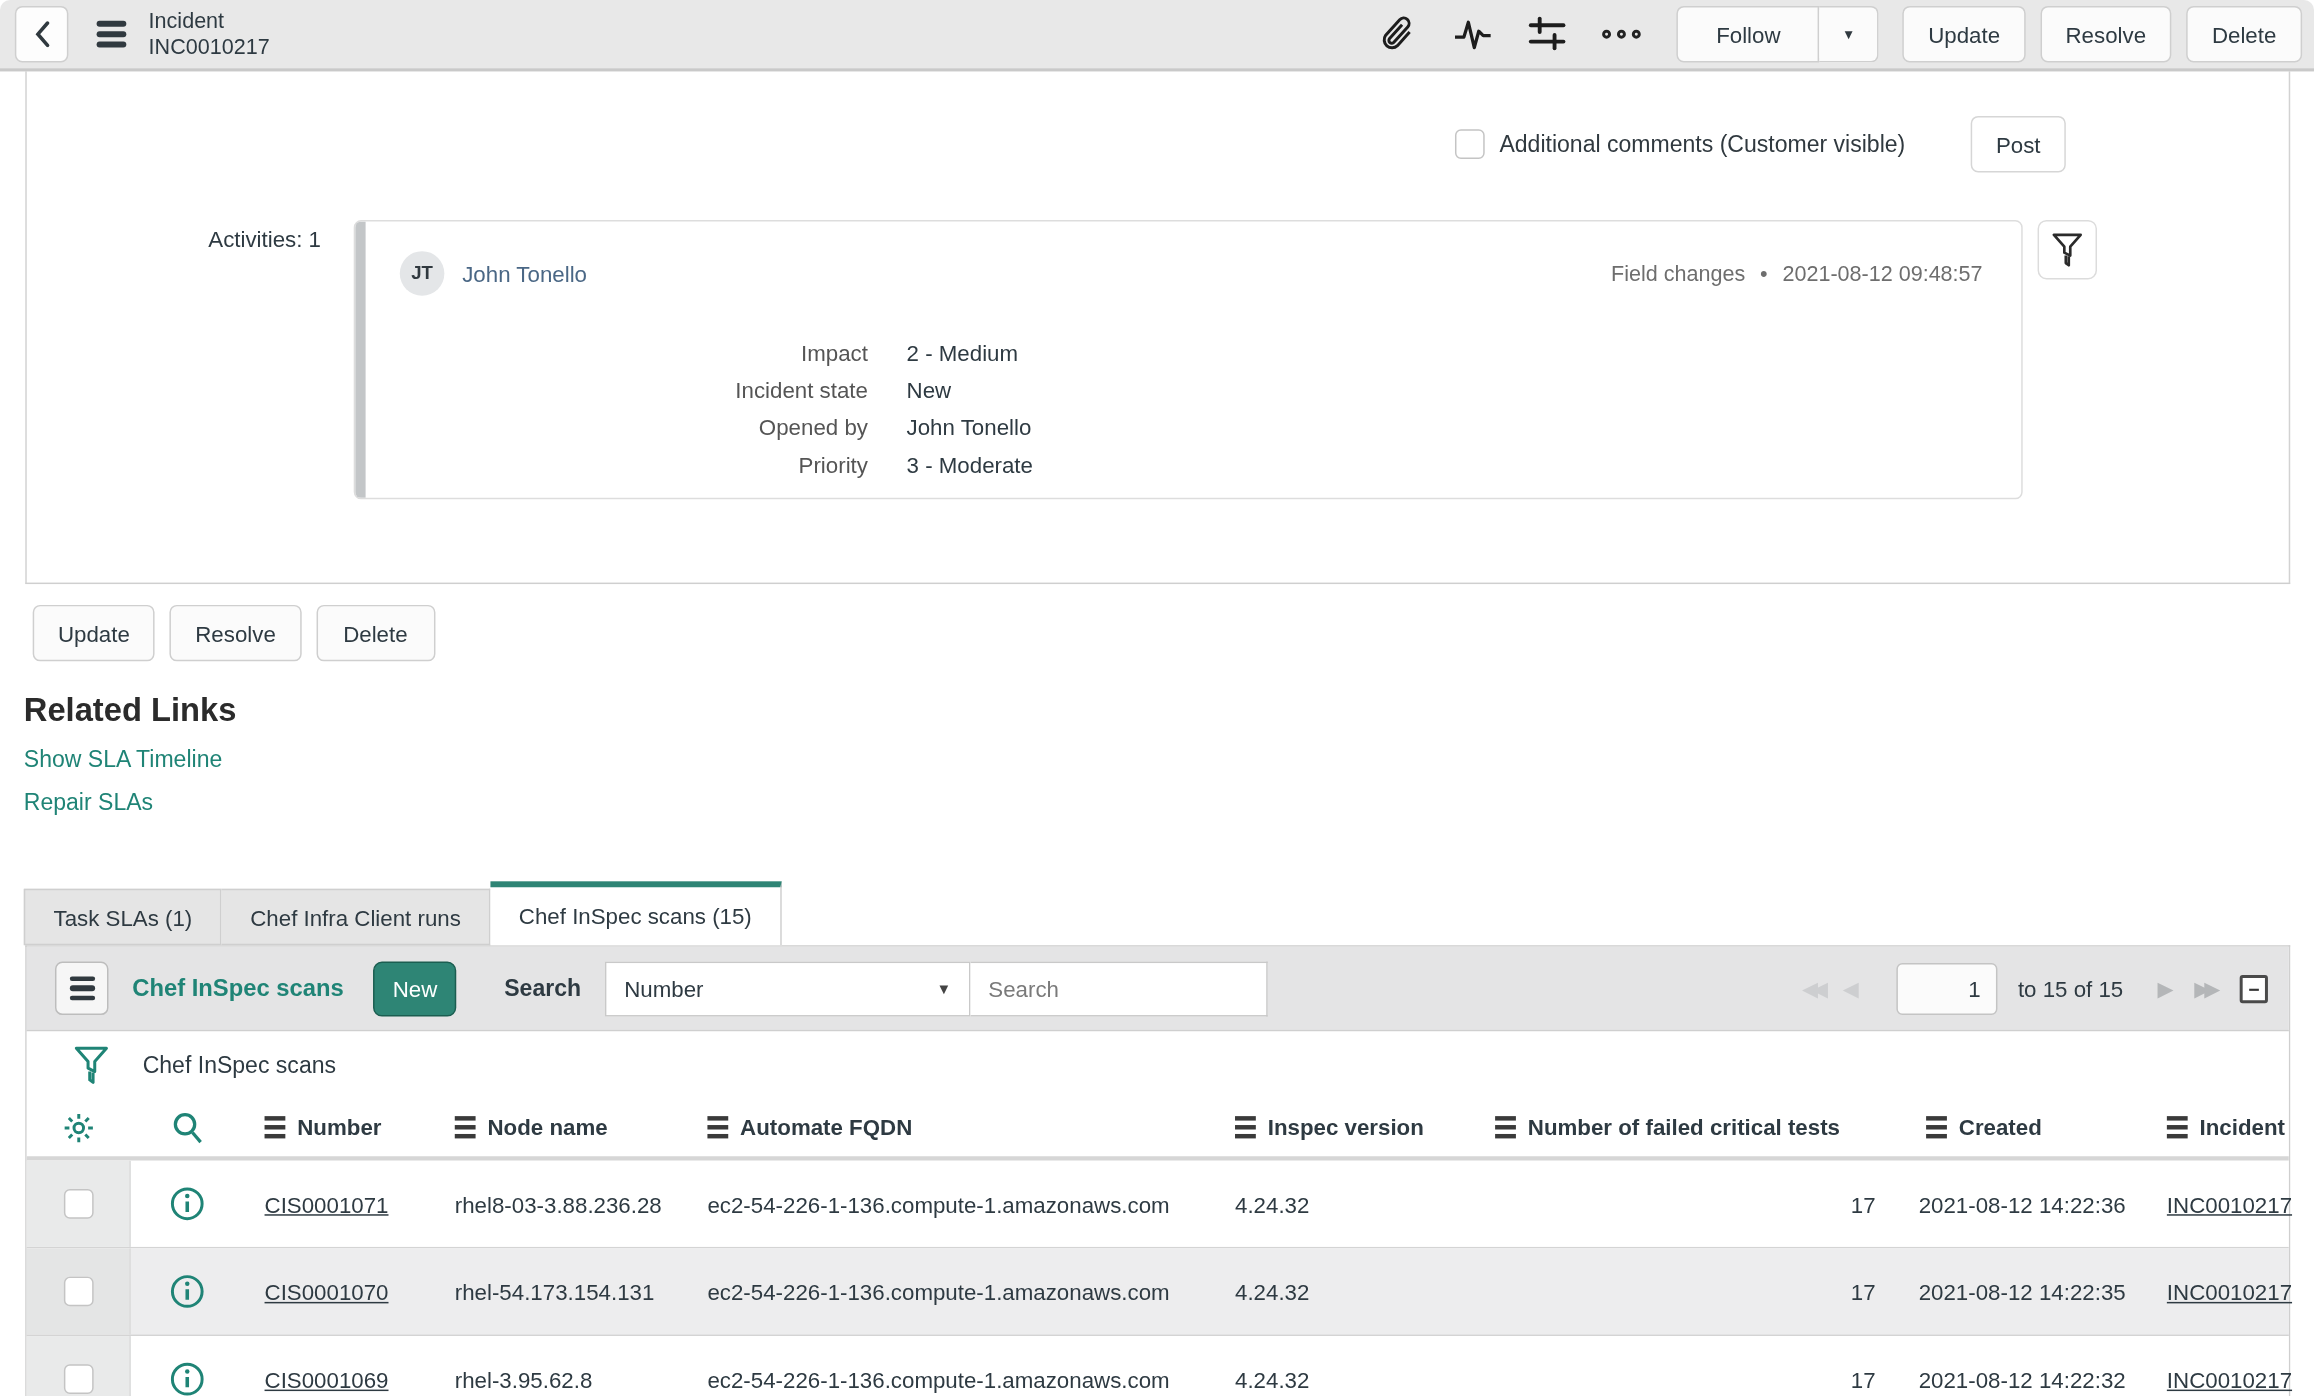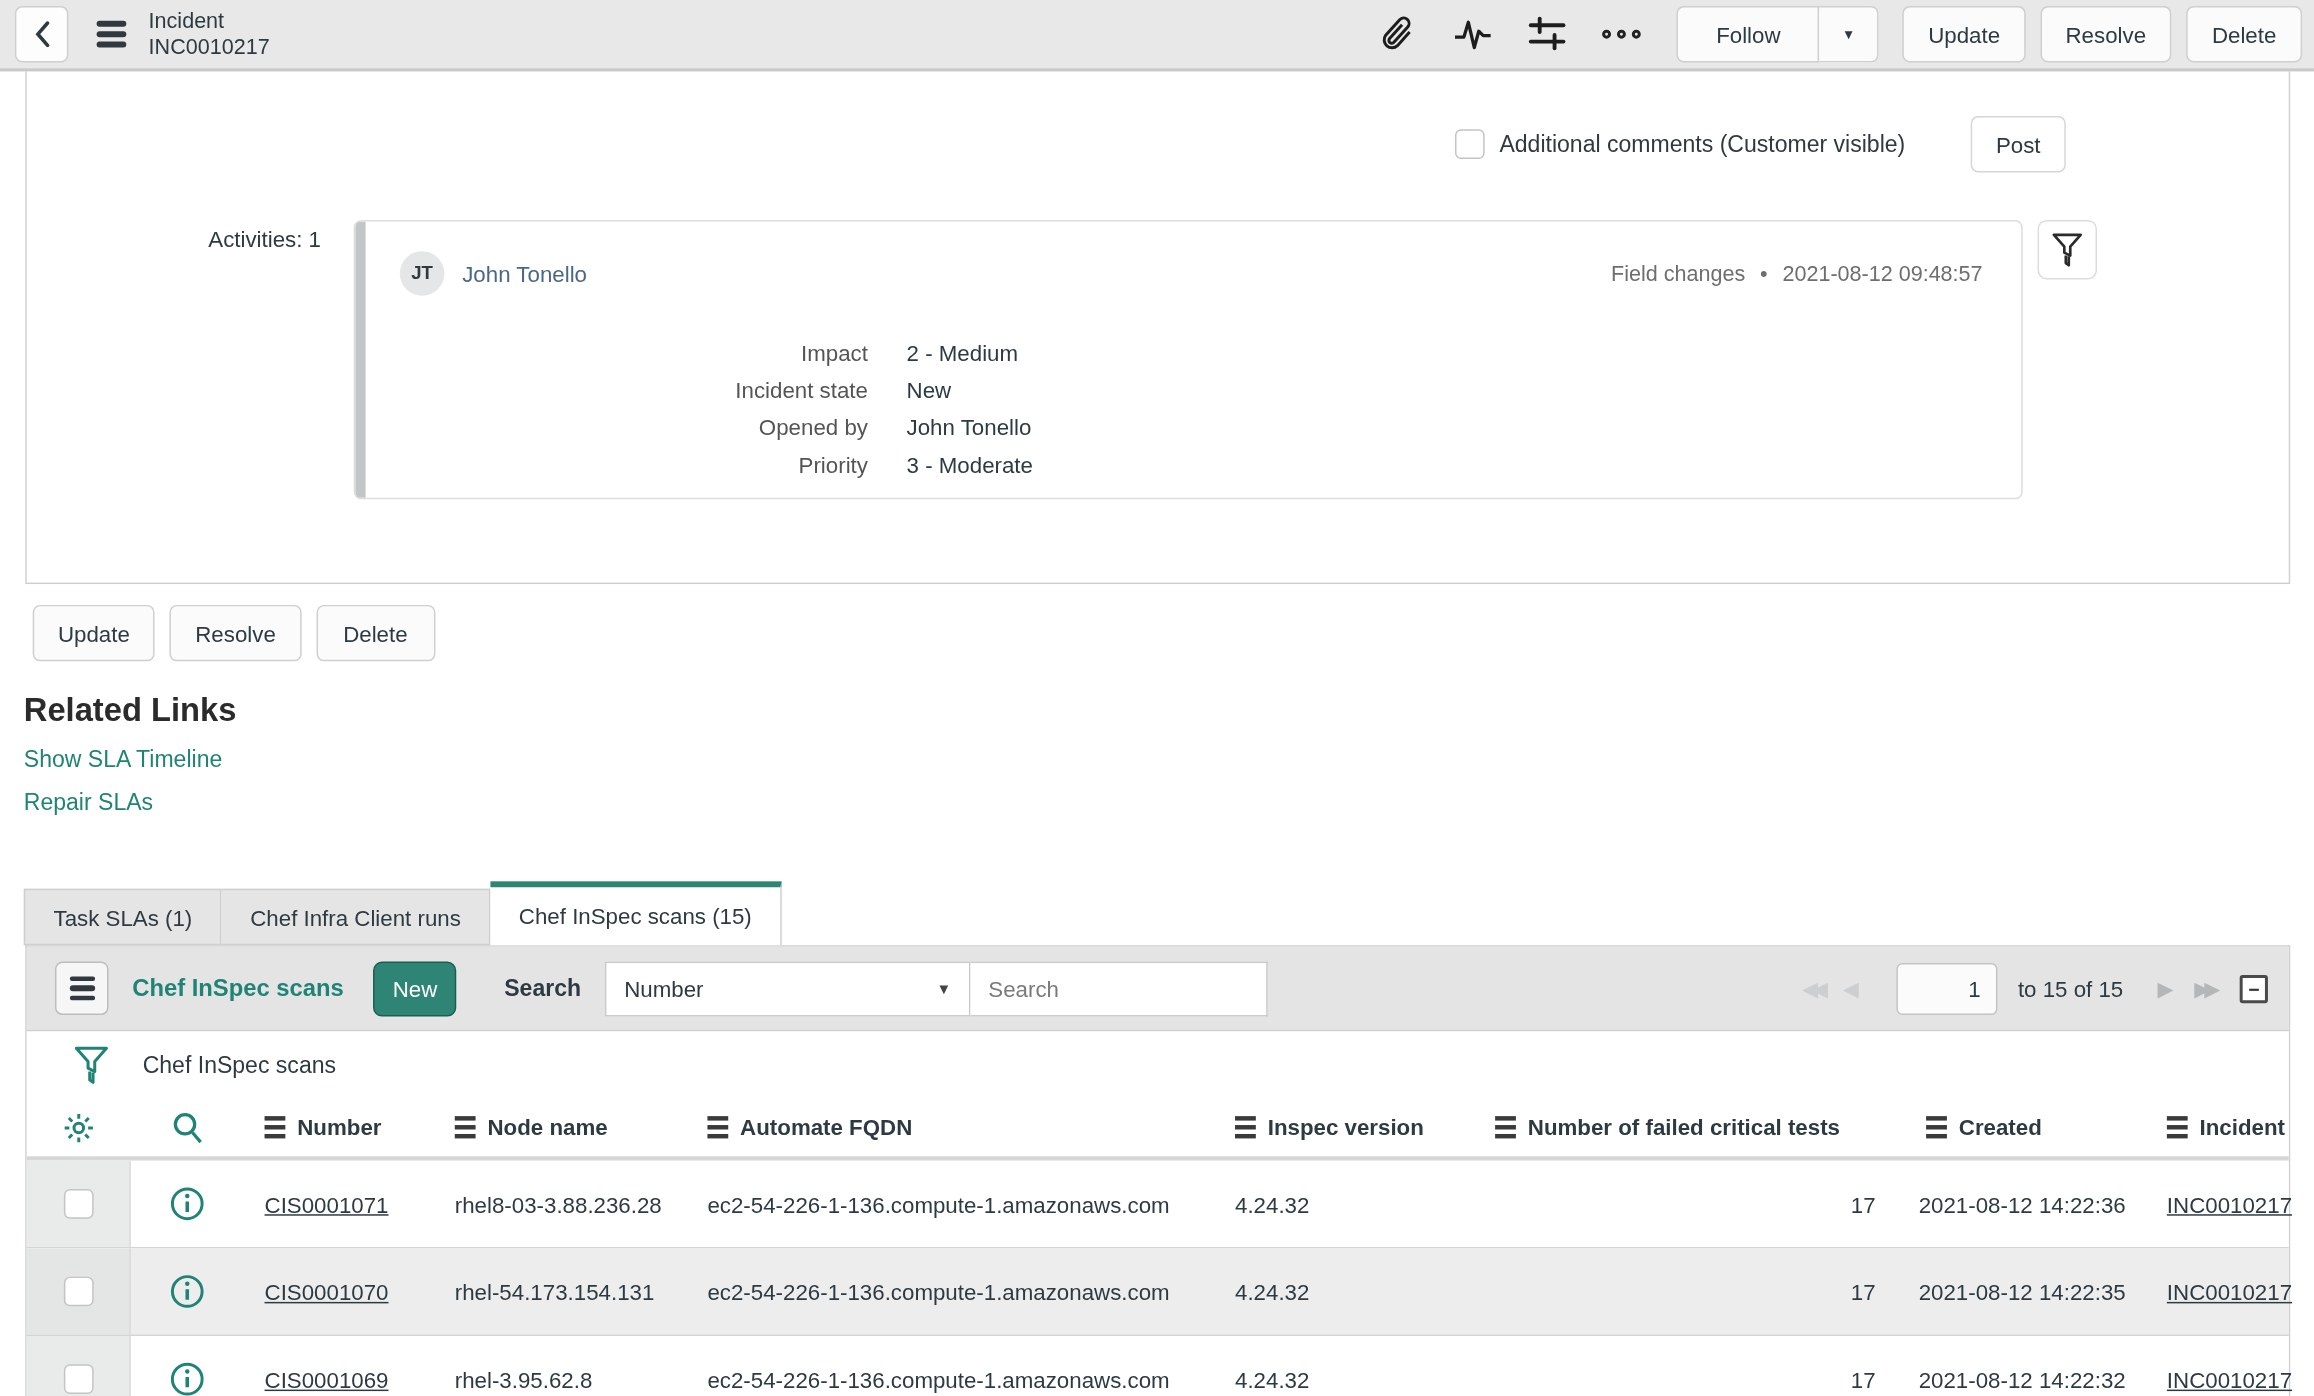--- a/index.html
+++ b/index.html
@@ -1,18 +1,18 @@
 <!DOCTYPE html>
 <html><head>
 <meta charset="utf-8">
 <style>
   * { margin:0; padding:0; box-sizing:border-box; }
   html,body { background:#fff; }
   body { font-family:"Liberation Sans", sans-serif; color:#2e3a42; }
-  .viewport { width:2314px; height:1396px; overflow:hidden; position:relative; background:#fff; }
+  .viewport { width:2314px; height:1396px; overflow:hidden; position:relative; background:#fff;border-radius:10px; }
   .scale { width:1557px; height:940px; transform:scale(1.48619); transform-origin:top left; }
 
   
   .app-header { height:48px; background:#e8e8e8; border-bottom:2px solid #c9c9c9;
     display:flex; align-items:center; padding:0 8px 0 10px; }
   .back-btn { width:36px; height:38px; background:#fdfdfd; border:1px solid #cfcfcf; border-radius:5px;
     display:flex; align-items:center; justify-content:center; cursor:pointer; }
   .menu-btn { margin-left:14px; width:30px; height:30px; display:flex; align-items:center; justify-content:center; cursor:pointer; }
   .bars { display:flex; flex-direction:column; gap:3px; }
   .bars i { display:block; width:20px; height:4px; background:#30393f; border-radius:2px; }

